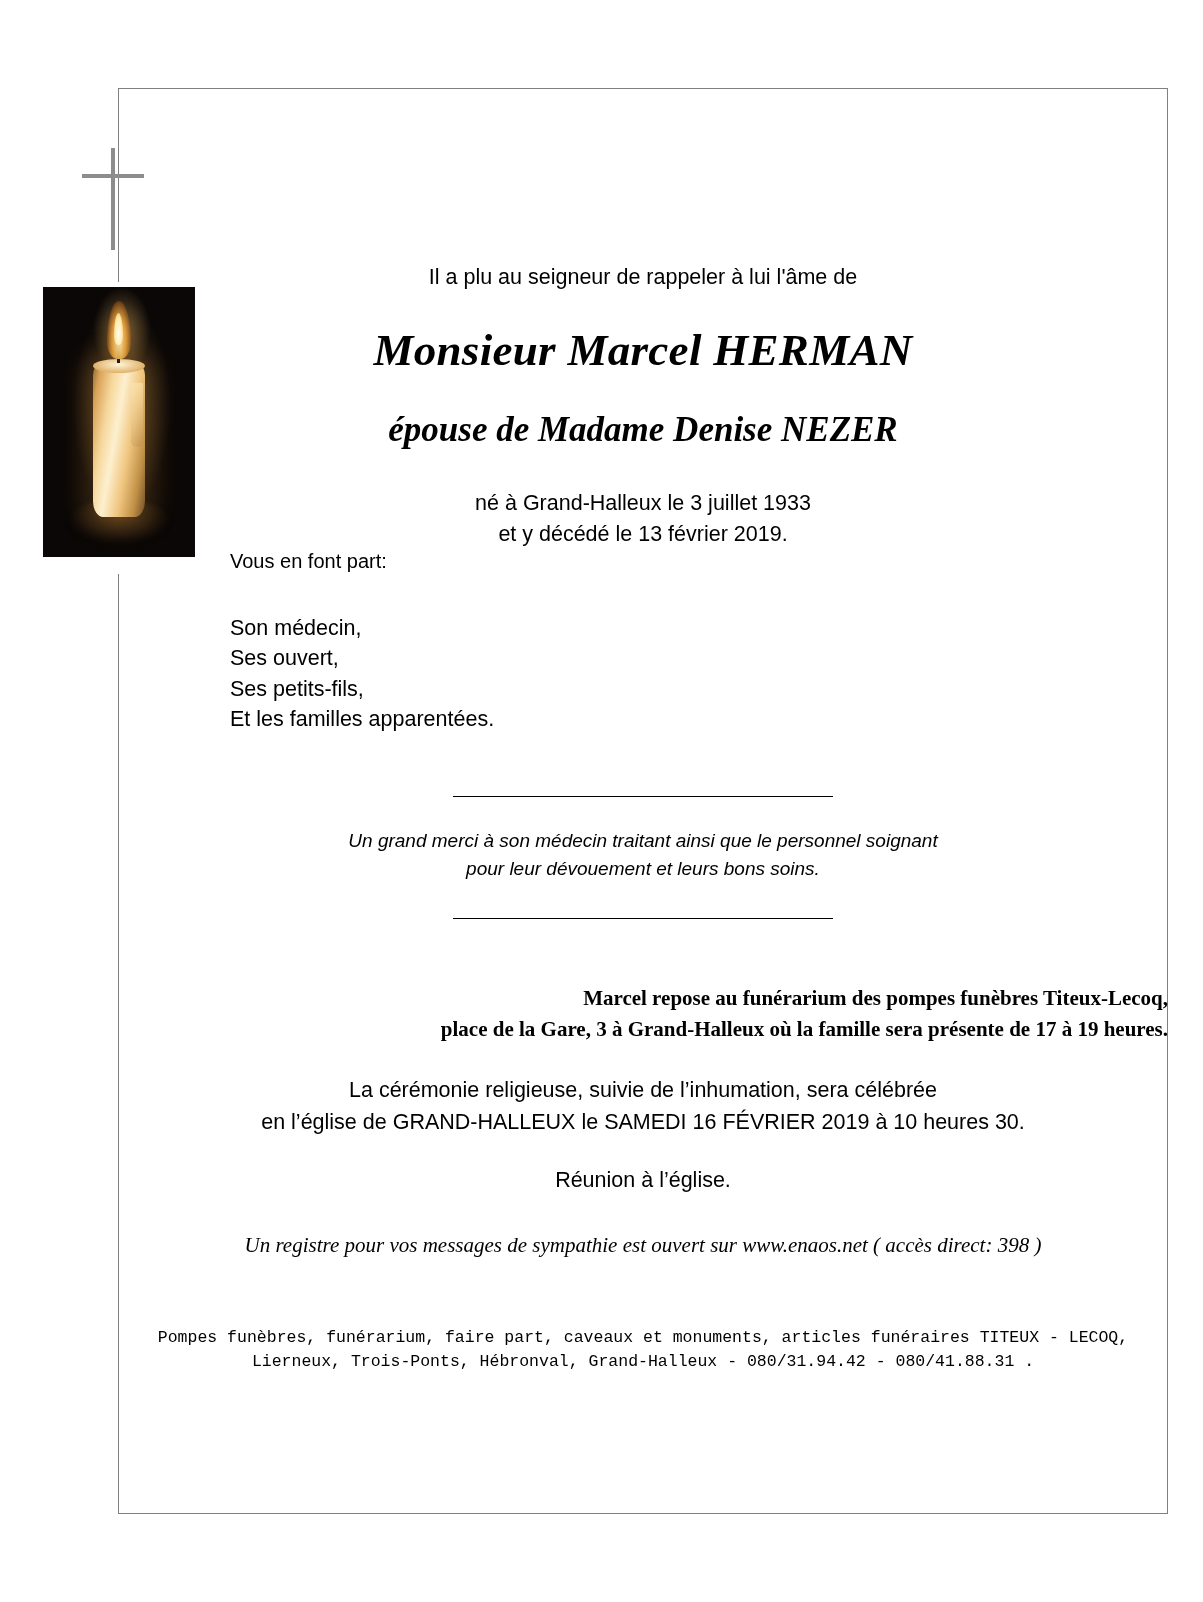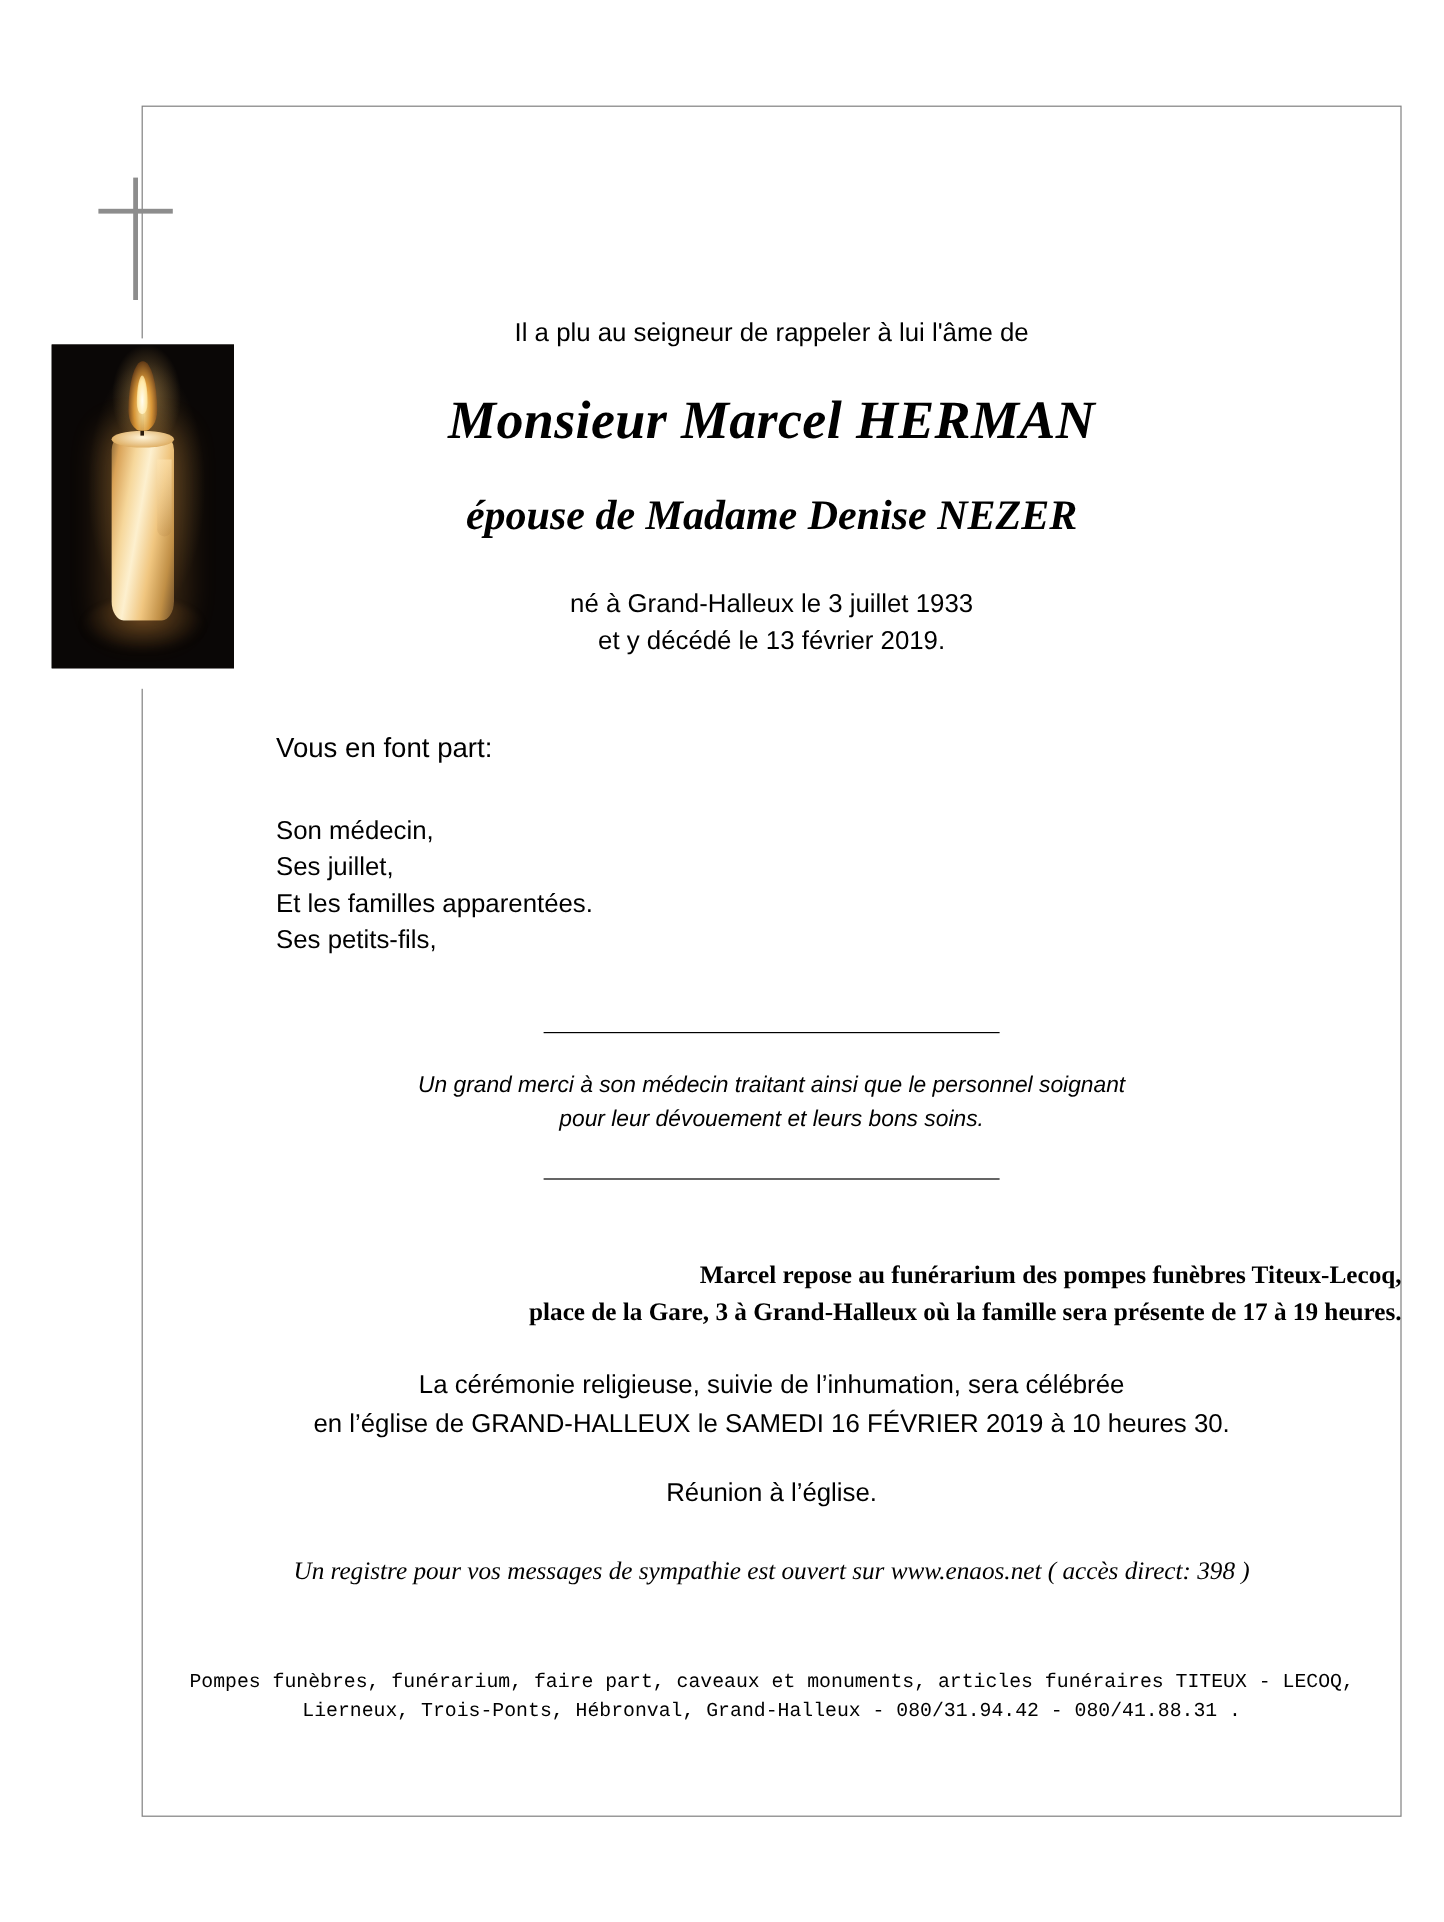--- a/index.html
+++ b/index.html
@@ -193,22 +193,21 @@
   }
 
   .birth {
     text-align: center;
     font-size: 21.5px;
     margin-top: 38px;
     line-height: 1.45;
   }
 
   .announce-label {
-    font-size: 23px;
-    margin-top: 60px;
+    font-size: 20px;
     margin-left: 112px;
   }
 
   .family {
     font-size: 21.5px;
     margin-left: 112px;
     margin-top: 40px;
     line-height: 1.4;
   }
 
@@ -299,23 +298,23 @@
 
     <div class="birth">
       <p class="line">né à Grand-Halleux le 3 juillet 1933</p>
       <p class="line">et y décédé le 13 février 2019.</p>
     </div>
 
     <p class="line announce-label">Vous en font part:</p>
 
     <div class="family">
       <p class="line">Son médecin,</p>
-      <p class="line">Ses juillet,</p>
+      <p class="line">Ses ouvert,</p>
+      <p class="line">Ses petits-fils,</p>
       <p class="line">Et les familles apparentées.</p>
-      <p class="line">Ses petits-fils,</p>
     </div>
 
     <div class="rule rule-top"></div>
 
     <div class="thanks">
       <p class="line">Un grand merci à son médecin traitant ainsi que le personnel soignant</p>
       <p class="line">pour leur dévouement et leurs bons soins.</p>
     </div>
 
     <div class="rule rule-bottom"></div>

